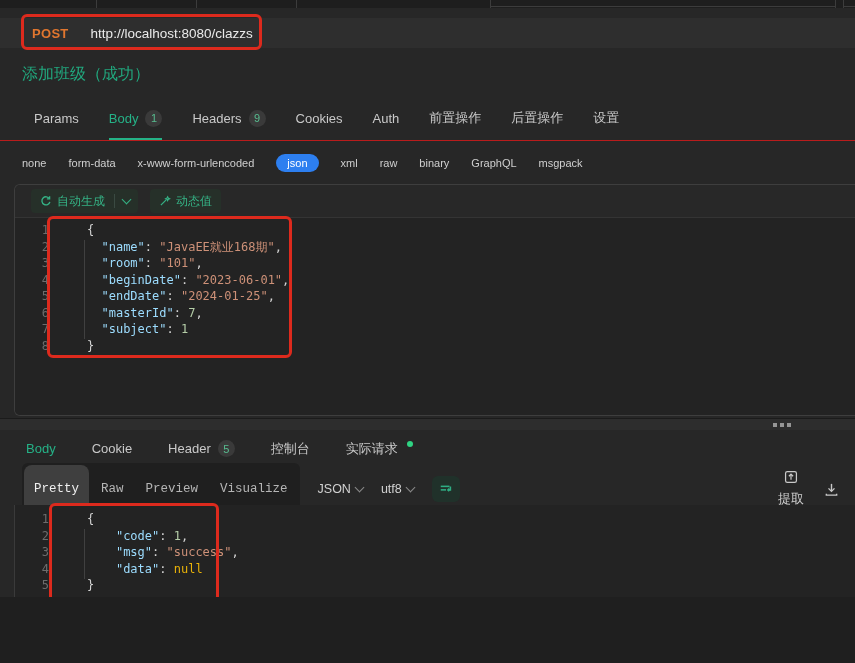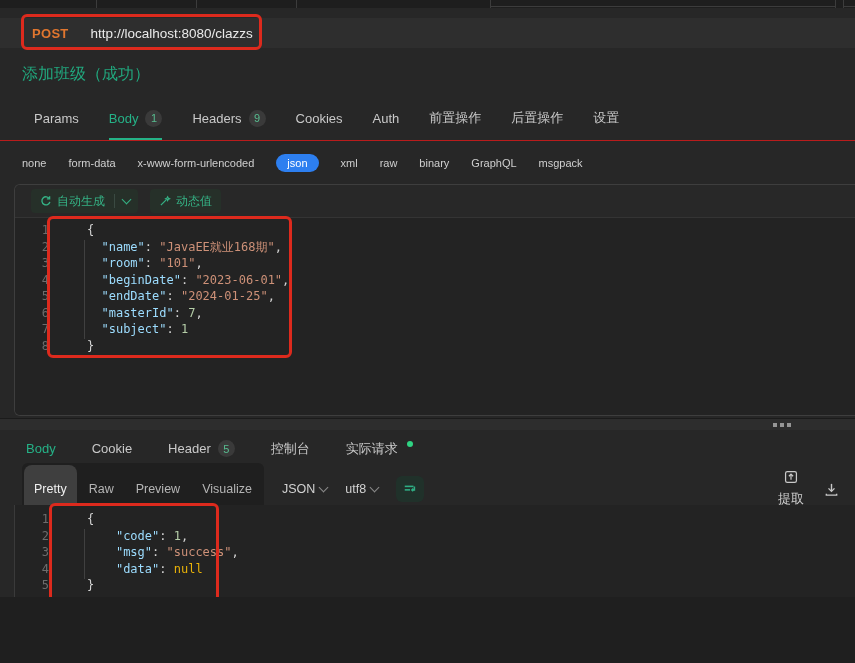--- a/index.html
+++ b/index.html
@@ -63,21 +63,21 @@
   .indent-guide { position:absolute; width:1px; background:#404040; left:69px; }
   
   .drag-divider { position:absolute; left:0; top:418px; width:855px; height:12px; background:#2d2d2d;
                   border-top:1px solid #1b1b1b; cursor:row-resize; }
   .drag-dots { position:absolute; left:773px; top:4px; display:flex; gap:3px; }
   .drag-dots i { width:4px; height:4px; background:#969696; display:block; }
   
   .resp-toolbar { position:absolute; left:0; top:474px; width:855px; height:30px;
                   display:flex; align-items:center; padding-left:22px; gap:18px; }
   .segmented { display:flex; align-items:center; background:#1f1f1f; border-radius:6px; padding:2px; gap:2px; }
-  .seg-item { font-size:12.5px; color:#b5b5b5; padding:17px 10px; border-radius:8px; cursor:pointer; }
+  .seg-item { font-size:12.5px; color:#b5b5b5; padding:17px 10px; border-radius:8px; cursor:pointer;font-family:Liberation Mono, monospace; }
   .seg-item.selected { background:#3f3f3f; color:#f0f0f0; }
   .dropdown { display:flex; align-items:center; gap:5px; font-size:12.5px; color:#d2d2d2; cursor:pointer; }
   .chev { width:7px; height:7px; border-right:1.5px solid #8a8a8a; border-bottom:1.5px solid #8a8a8a;
           transform:rotate(45deg); margin-top:-3px; }
   .icon-btn-green { width:28px; height:26px; background:#20312a; border-radius:6px;
                     display:flex; align-items:center; justify-content:center; cursor:pointer; }
   .resp-right { position:absolute; right:16px; top:474px; height:30px; display:flex; align-items:center; gap:20px; }
   .extract-btn { display:flex; align-items:center; gap:6px; color:#d0d0d0; font-size:13px; cursor:pointer;flex-direction:column; }
   .dl-btn { cursor:pointer; display:flex; align-items:center; }
   

